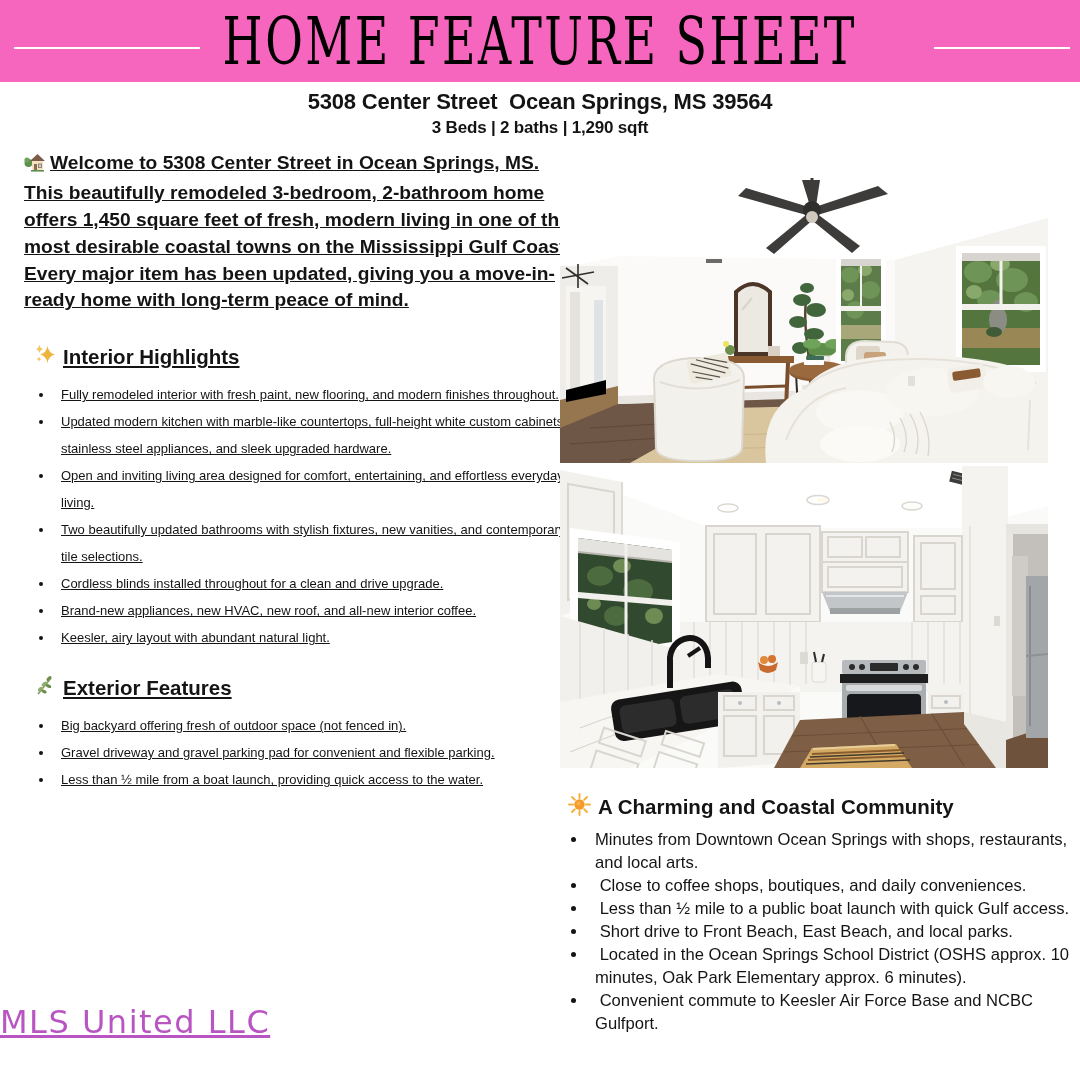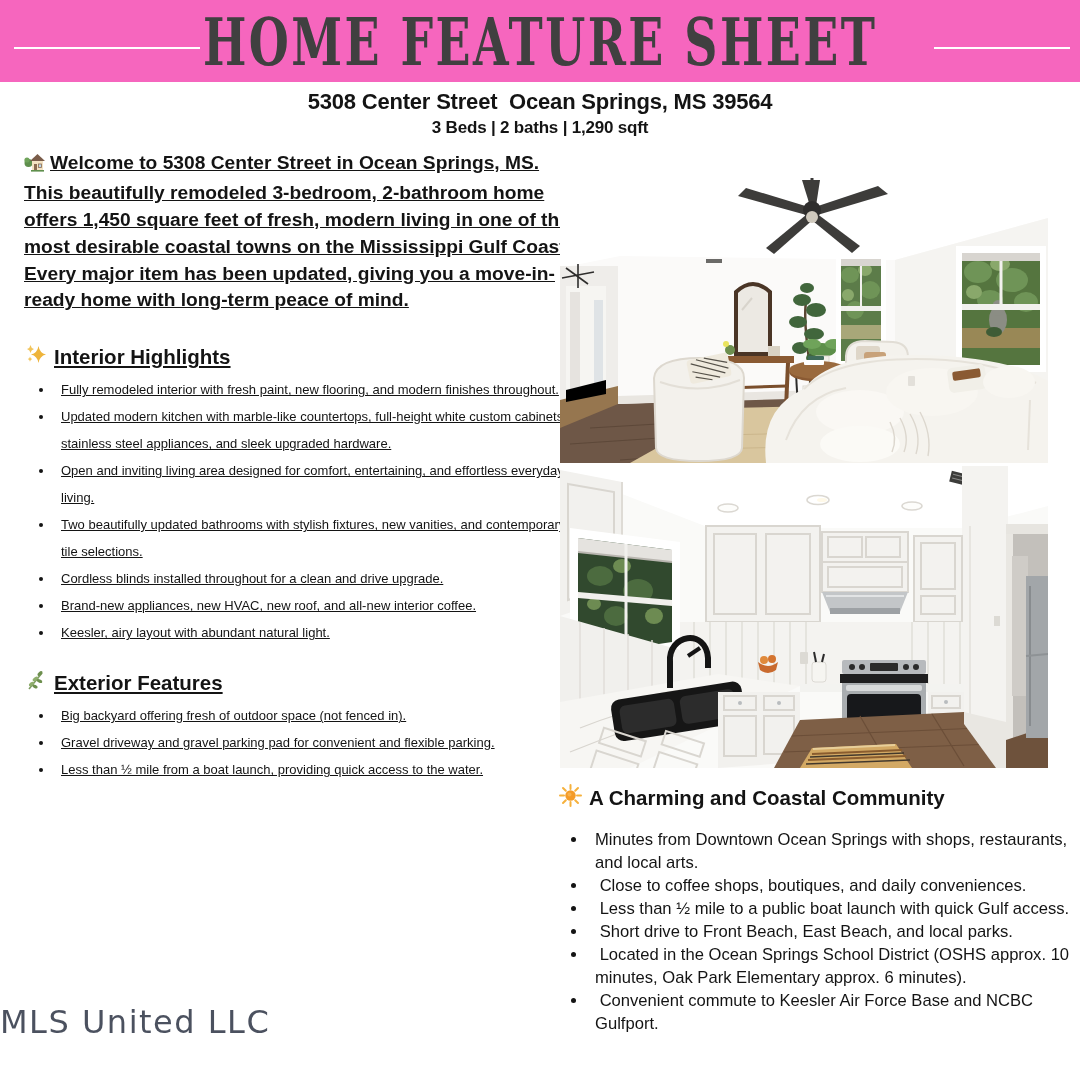--- a/index.html
+++ b/index.html
@@ -5,52 +5,52 @@
   html,body{margin:0;padding:0;background:#ffffff;}
   .page{position:relative;width:1080px;height:1080px;background:#ffffff;overflow:hidden;
         font-family:"Liberation Sans",sans-serif;color:#141414;}
 
   
   .banner{position:absolute;top:0;left:0;width:1080px;height:82px;background:#f666be;}
   .banner .rule{position:absolute;top:47px;height:2px;background:#ffffff;}
   .rule-left{left:14px;width:186px;}
   .rule-right{right:10px;width:136px;}
   .banner h1{margin:0;position:absolute;left:0;right:0;top:8px;text-align:center;
-             font-family:"DejaVu Serif",serif;font-weight:700;color:#404040;
+             font-family:"DejaVu Serif",serif;font-weight:400;color:#000000;
              font-size:56px;letter-spacing:3px;}
   .banner h1 span{display:inline-block;transform:scale(0.82,1.18);transform-origin:center;}
 
   
   .addr-block{position:absolute;top:89px;left:0;width:1080px;text-align:center;}
   .address{font-size:22px;font-weight:700;white-space:pre-wrap;letter-spacing:-0.2px;}
   .specs{font-size:17px;font-weight:700;margin-top:3px;letter-spacing:-0.2px;}
 
   
   .col-left{position:absolute;left:24px;top:150px;width:548px;text-decoration:underline;}
   .intro{margin:0;font-size:19.2px;line-height:1.4;font-weight:700;white-space:pre-line;}
   .intro .emoji{margin-right:4px;}
-  .sec-head{display:flex;align-items:center;gap:7px;font-size:20.5px;font-weight:700;margin:2px;}
+  .sec-head{display:flex;align-items:center;gap:7px;font-size:20.5px;font-weight:700;margin:11px;}
   .head-interior{margin-top:30px;}
   .head-exterior{margin-top:24px;}
   ul.bullets{margin:6px 0 0 0;padding-left:30px;}
   ul.bullets li{font-size:13px;line-height:27px;padding-left:7px;white-space:pre-wrap;}
   .emoji{display:inline-block;vertical-align:-3px;}
 
   
   .photo{position:absolute;left:560px;width:488px;overflow:hidden;}
   .photo svg{display:block;width:100%;height:100%;}
   .photo-living{top:160px;height:303px;}
   .photo-kitchen{top:466px;height:302px;}
   .community-head{position:absolute;left:557px;top:782px;width:520px;}
   .community-list{position:absolute;left:562px;top:828px;width:506px;margin:0;padding-left:26px;}
   .community-list li{font-size:16.6px;line-height:23px;padding-left:7px;white-space:pre-wrap;}
 
   
-  .watermark{position:absolute;left:0px;top:1003px;font-size:32px;color:#0f172a;opacity:0.75;
-             letter-spacing:1.5px;font-family:"DejaVu Sans",sans-serif;font-weight:400;}
+  .watermark{position:absolute;left:0px;top:1003px;font-size:32px;color:#a21caf;opacity:0.75;
+             letter-spacing:1.5px;font-family:"DejaVu Sans",sans-serif;font-weight:400;text-decoration:underline;}
 </style>
 </head>
 <body>
 
 <div class="page">
 
   <header class="banner">
     <span class="rule rule-left"></span>
     <h1><span>HOME FEATURE SHEET</span></h1>
     <span class="rule rule-right"></span>

